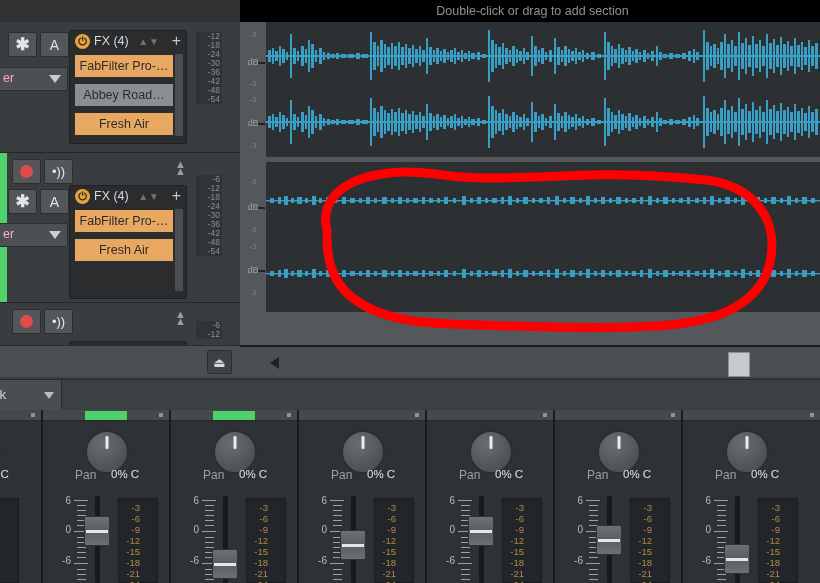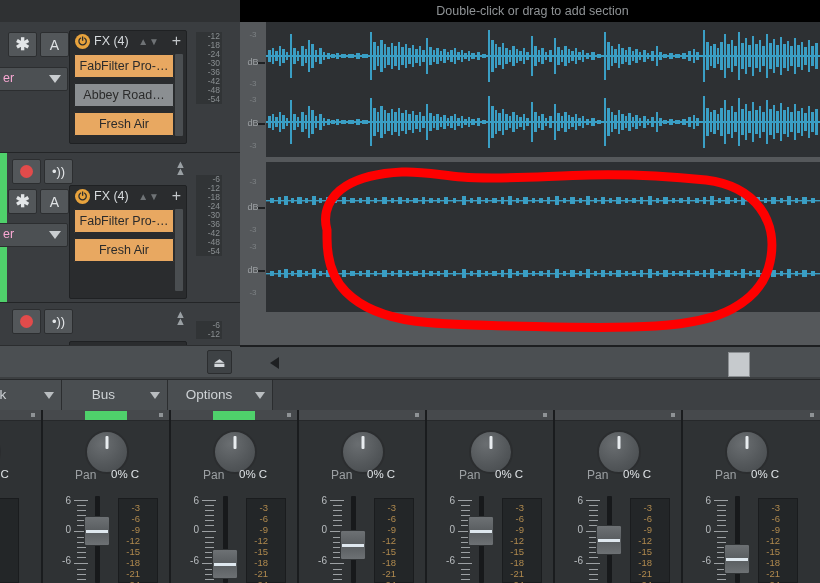--- a/index.html
+++ b/index.html
@@ -882,28 +882,20 @@
   <div class="hscroll">
     <div class="hs-arrow"></div>
     <div class="hs-thumb"></div>
   </div>
 
   <div class="mix-toolbar">
     <div class="menu-btn" style="left:-40px; width:102px;">
       <span class="mlbl">ck</span>
       <span class="mcv"></span>
     </div>
-    <div class="menu-btn" style="left:62px; width:106px;">
-      <span class="mlbl">Bus</span>
-      <span class="mcv"></span>
-    </div>
-    <div class="menu-btn" style="left:168px; width:105px;">
-      <span class="mlbl">Options</span>
-      <span class="mcv"></span>
-    </div>
   </div>
 
   <div class="mixer">
 
     <div class="strip" style="left:-85px; width:128px;">
       <div class="strip-top">
         <div class="dotmark"></div>
       </div>
       <div class="knob" style="left:42px; top:20px;"></div>
       <div class="pan-row" style="left:30px; top:58px; width:96px;">

